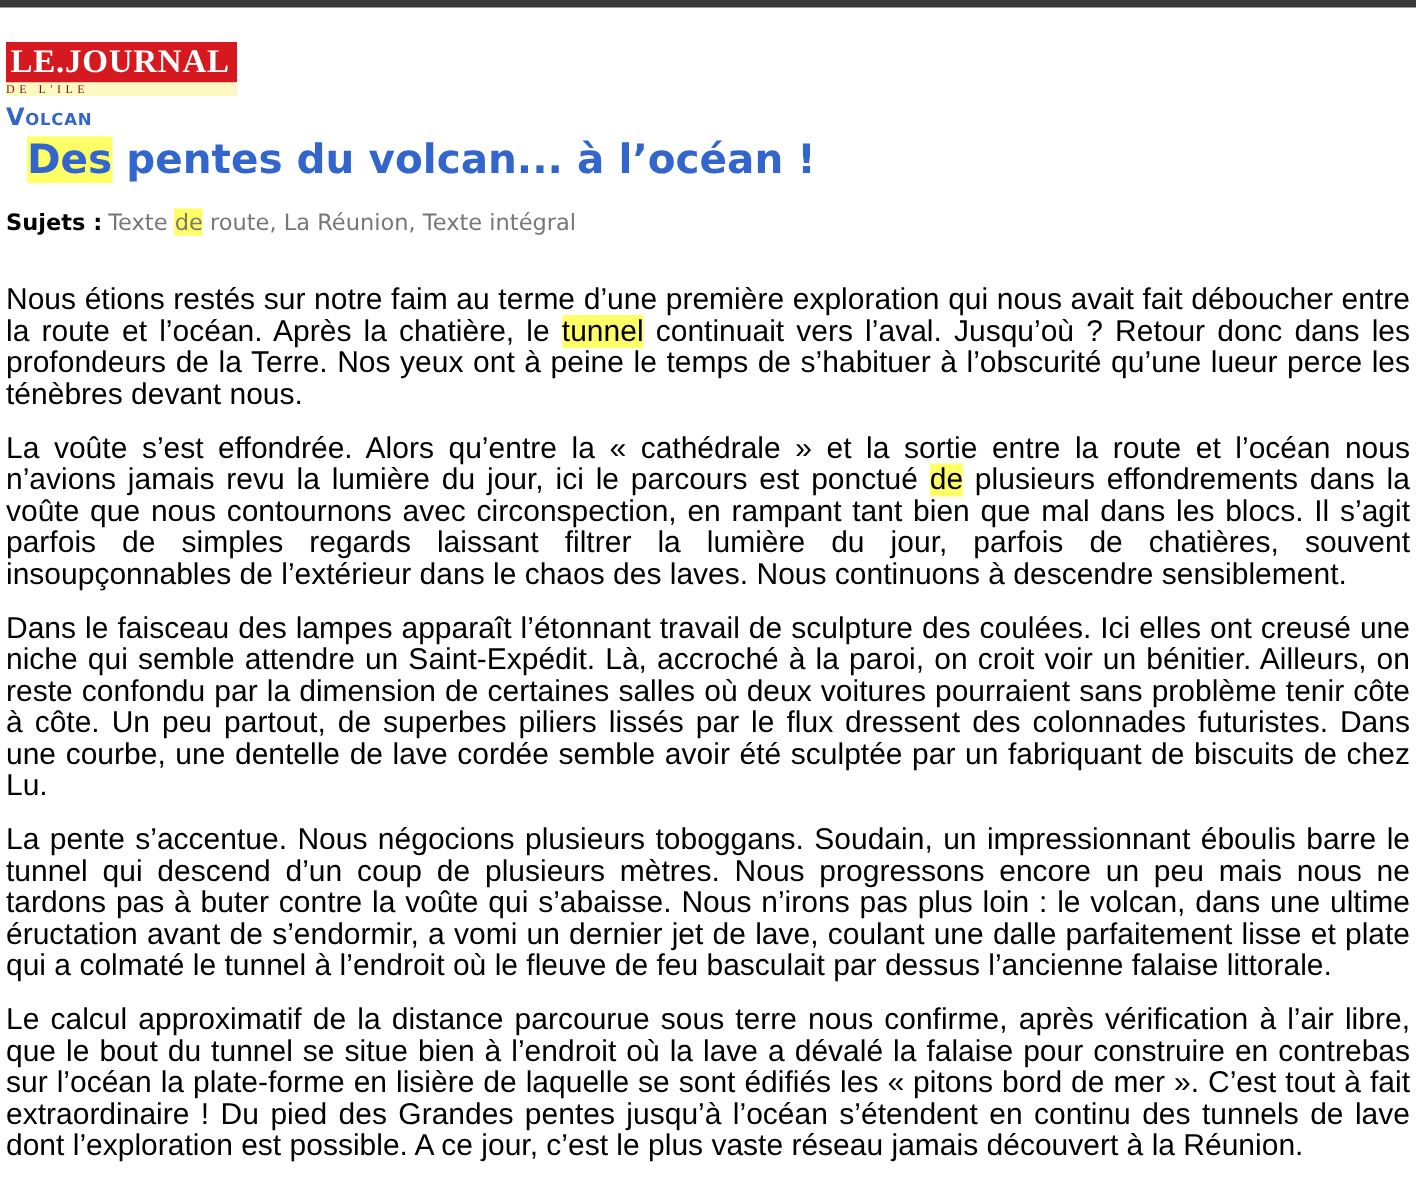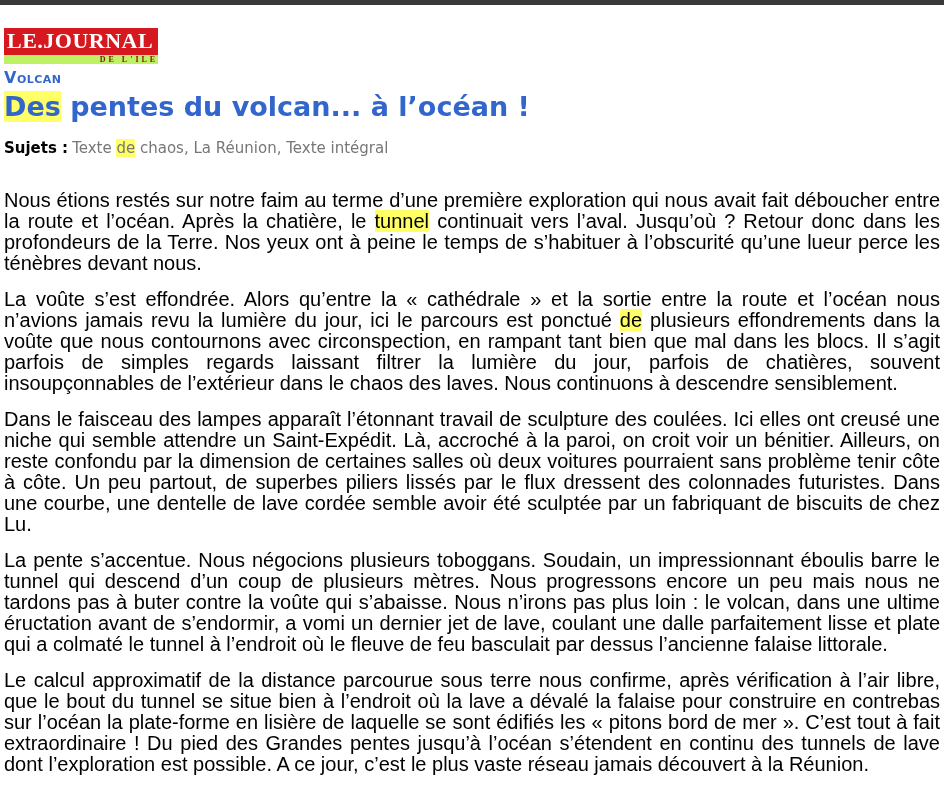--- a/index.html
+++ b/index.html
@@ -13,34 +13,34 @@
   
   .header { display: flex; align-items: flex-end; margin-top: 23px; }
   .logo { display: inline-block; text-decoration: none; cursor: pointer; }
   .logo-main {
     display: block; background: #d6191f; color: #ffffff;
     font-family: "Liberation Serif", serif; font-weight: bold;
     font-size: 22px; line-height: 26px; padding: 0 5px 1px 3px;
     letter-spacing: 0.5px; white-space: nowrap;
   }
   .logo-sub {
-    display: block; background: #bef264; color: #7c1216;
-    font-family: "Liberation Serif", serif; font-weight: bold;
-    font-size: 8px; line-height: 9px; text-align: right; letter-spacing: 3px;
+    display: block; background: #fef9c3; color: #7c1216;
+    font-family: "Liberation Serif", serif; font-weight: normal;
+    font-size: 8px; line-height: 9px; text-align: left; letter-spacing: 3px;
   }
   .date { font-size: 15px; color: #000000; margin-left: 7px; line-height: 18px; }
 
   
   .category {
     color: #3366cc; font-weight: bold; font-variant: small-caps;
     font-size: 16px; letter-spacing: 0.5px; margin-top: 4px;
   }
   .title {
     color: #3366cc; font-size: 27px; font-weight: bold;
-    margin: 3px 0 0 0; line-height: 34px; letter-spacing: 0;
+    margin: 3px 0 0 14px; line-height: 34px; letter-spacing: 0;
   }
   .hl { background: #ffff66; }
 
   .subjects { margin-top: 15px; font-size: 15px; color: #777777; }
   .subjects-label { font-weight: bold; color: #000000; margin-right: 4px; }
   .subject-link { color: #777777; text-decoration: none; cursor: pointer; }
 
   
   .article-body {
     margin-top: 33px;
@@ -62,21 +62,21 @@
       <span class="logo-main">LE.JOURNAL</span>
       <span class="logo-sub">DE L'ILE</span>
     </a>
   </div>
 
   <div class="category">Volcan</div>
 
   <h1 class="title" id="article-title"><span class="hl">Des</span><span> pentes du volcan... à l’océan !</span></h1>
 
   <div class="subjects">
-    <span class="subjects-label">Sujets :</span><span id="subjects-links"><a class="subject-link"><span>Texte </span><span class="hl">de</span><span> chaos</span></a>, <a class="subject-link"><span>La Réunion</span></a>, <a class="subject-link"><span>Texte intégral</span></a></span>
+    <span class="subjects-label">Sujets :</span><span id="subjects-links"><a class="subject-link"><span>Texte </span><span class="hl">de</span><span> route</span></a>, <a class="subject-link"><span>La Réunion</span></a>, <a class="subject-link"><span>Texte intégral</span></a></span>
   </div>
 
   <div class="article-body" id="article-body">
       <p><span>Nous étions restés sur notre faim au terme d’une première exploration qui nous avait fait déboucher entre la route et l’océan. Après la chatière, le </span><span class="hl">tunnel</span><span> continuait vers l’aval. Jusqu’où ? Retour donc dans les profondeurs de la Terre. Nos yeux ont à peine le temps de s’habituer à l’obscurité qu’une lueur perce les ténèbres devant nous.</span></p>
       <p><span>La voûte s’est effondrée. Alors qu’entre la « cathédrale » et la sortie entre la route et l’océan nous n’avions jamais revu la lumière du jour, ici le parcours est ponctué </span><span class="hl">de</span><span> plusieurs effondrements dans la voûte que nous contournons avec circonspection, en rampant tant bien que mal dans les blocs. Il s’agit parfois de simples regards laissant filtrer la lumière du jour, parfois de chatières, souvent insoupçonnables de l’extérieur dans le chaos des laves. Nous continuons à descendre sensiblement.</span></p>
       <p><span>Dans le faisceau des lampes apparaît l’étonnant travail de sculpture des coulées. Ici elles ont creusé une niche qui semble attendre un Saint-Expédit. Là, accroché à la paroi, on croit voir un bénitier. Ailleurs, on reste confondu par la dimension de certaines salles où deux voitures pourraient sans problème tenir côte à côte. Un peu partout, de superbes piliers lissés par le flux dressent des colonnades futuristes. Dans une courbe, une dentelle de lave cordée semble avoir été sculptée par un fabriquant de biscuits de chez Lu.</span></p>
       <p><span>La pente s’accentue. Nous négocions plusieurs toboggans. Soudain, un impressionnant éboulis barre le tunnel qui descend d’un coup de plusieurs mètres. Nous progressons encore un peu mais nous ne tardons pas à buter contre la voûte qui s’abaisse. Nous n’irons pas plus loin : le volcan, dans une ultime éructation avant de s’endormir, a vomi un dernier jet de lave, coulant une dalle parfaitement lisse et plate qui a colmaté le tunnel à l’endroit où le fleuve de feu basculait par dessus l’ancienne falaise littorale.</span></p>
       <p><span>Le calcul approximatif de la distance parcourue sous terre nous confirme, après vérification à l’air libre, que le bout du tunnel se situe bien à l’endroit où la lave a dévalé la falaise pour construire en contrebas sur l’océan la plate-forme en lisière de laquelle se sont édifiés les « pitons bord de mer ». C’est tout à fait extraordinaire ! Du pied des Grandes pentes jusqu’à l’océan s’étendent en continu des tunnels de lave dont l’exploration est possible. A ce jour, c’est le plus vaste réseau jamais découvert à la Réunion.</span></p>
     </div>
 

